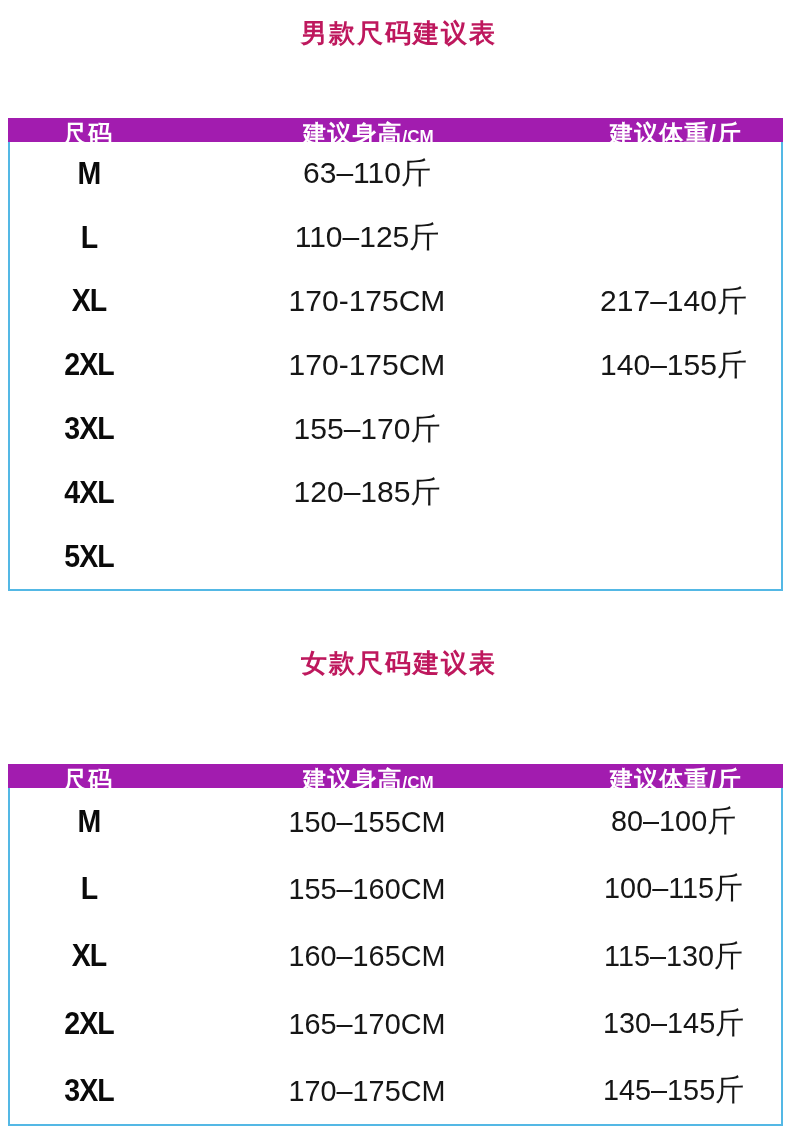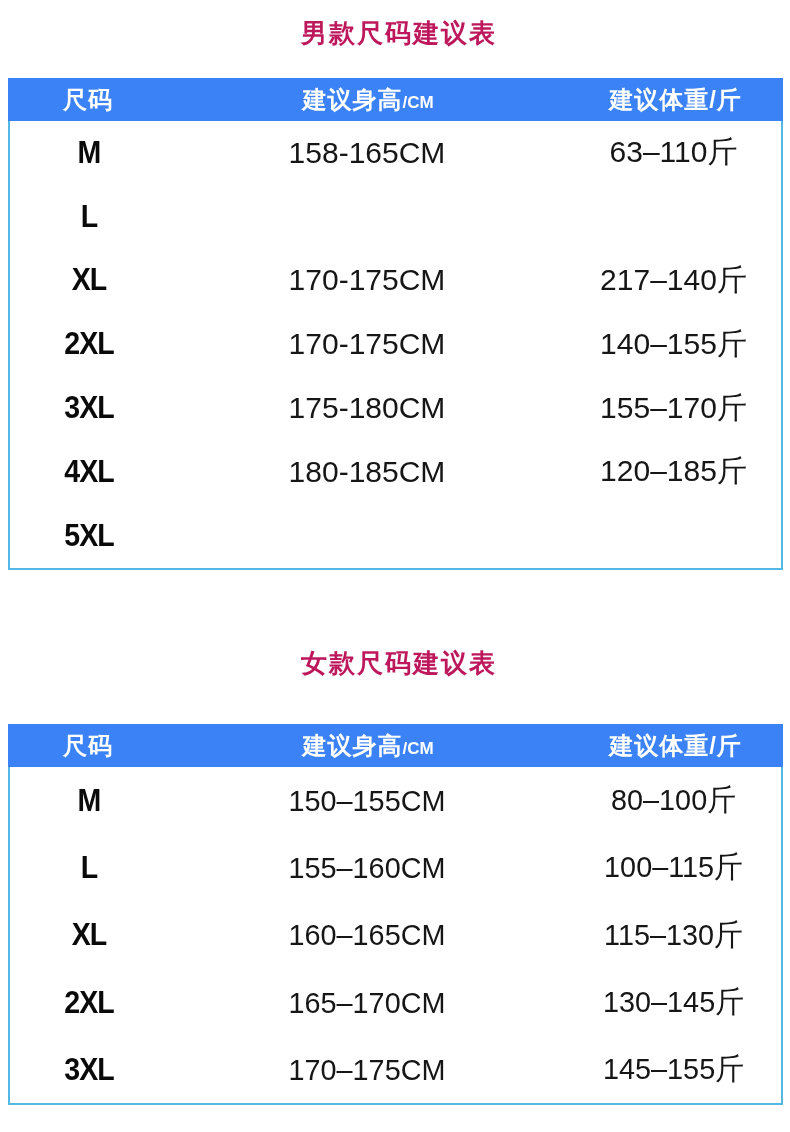--- a/index.html
+++ b/index.html
@@ -17,25 +17,26 @@
     letter-spacing: 2px;
   }
   #men-title   { top: 16px; }
   #women-title { top: 646px; }
 
   .size-table { position: absolute; left: 8px; width: 775px; }
   #men-table   { top: 78px; }
   #women-table { top: 724px; }
 
   .thead {
-    height: 43px;
-    background: #3b82f6;
+    height: 24px;
+    background: #a21caf;
     display: grid;
     grid-template-columns: 160px 400px 1fr;
     align-items: center;
+    margin-top: 40px;
   }
   .th {
     text-align: center;
     color: #ffffff; font-weight: bold; font-size: 24px;
     letter-spacing: 1px;
     white-space: nowrap;
   }
   .th .unit { font-weight: bold; }
   .th .unit-small { font-size: 17px; letter-spacing: 0; }
 
@@ -73,44 +74,42 @@
 
 <div class="size-table" id="men-table">
   <div class="thead">
     <div class="th">尺码</div>
     <div class="th"><span>建议身高</span><span class="unit unit-small">/CM</span></div>
     <div class="th"><span>建议体重</span><span class="unit">/斤</span></div>
   </div>
   <div class="tbody">
     <div class="row">
       <div class="cell size">M</div>
-      <div class="cell height">158-165CM</div>
       <div class="cell weight">63–110斤</div>
     </div>
     <div class="row">
       <div class="cell size">L</div>
+      <div class="cell weight">110–125斤</div>
     </div>
     <div class="row">
       <div class="cell size">XL</div>
       <div class="cell height">170-175CM</div>
       <div class="cell weight">217–140斤</div>
     </div>
     <div class="row">
       <div class="cell size">2XL</div>
       <div class="cell height">170-175CM</div>
       <div class="cell weight">140–155斤</div>
     </div>
     <div class="row">
       <div class="cell size">3XL</div>
-      <div class="cell height">175-180CM</div>
       <div class="cell weight">155–170斤</div>
     </div>
     <div class="row">
       <div class="cell size">4XL</div>
-      <div class="cell height">180-185CM</div>
       <div class="cell weight">120–185斤</div>
     </div>
     <div class="row">
       <div class="cell size">5XL</div>
     </div>
   </div>
 </div>
 
 <div class="section-title" id="women-title">女款尺码建议表</div>
 

